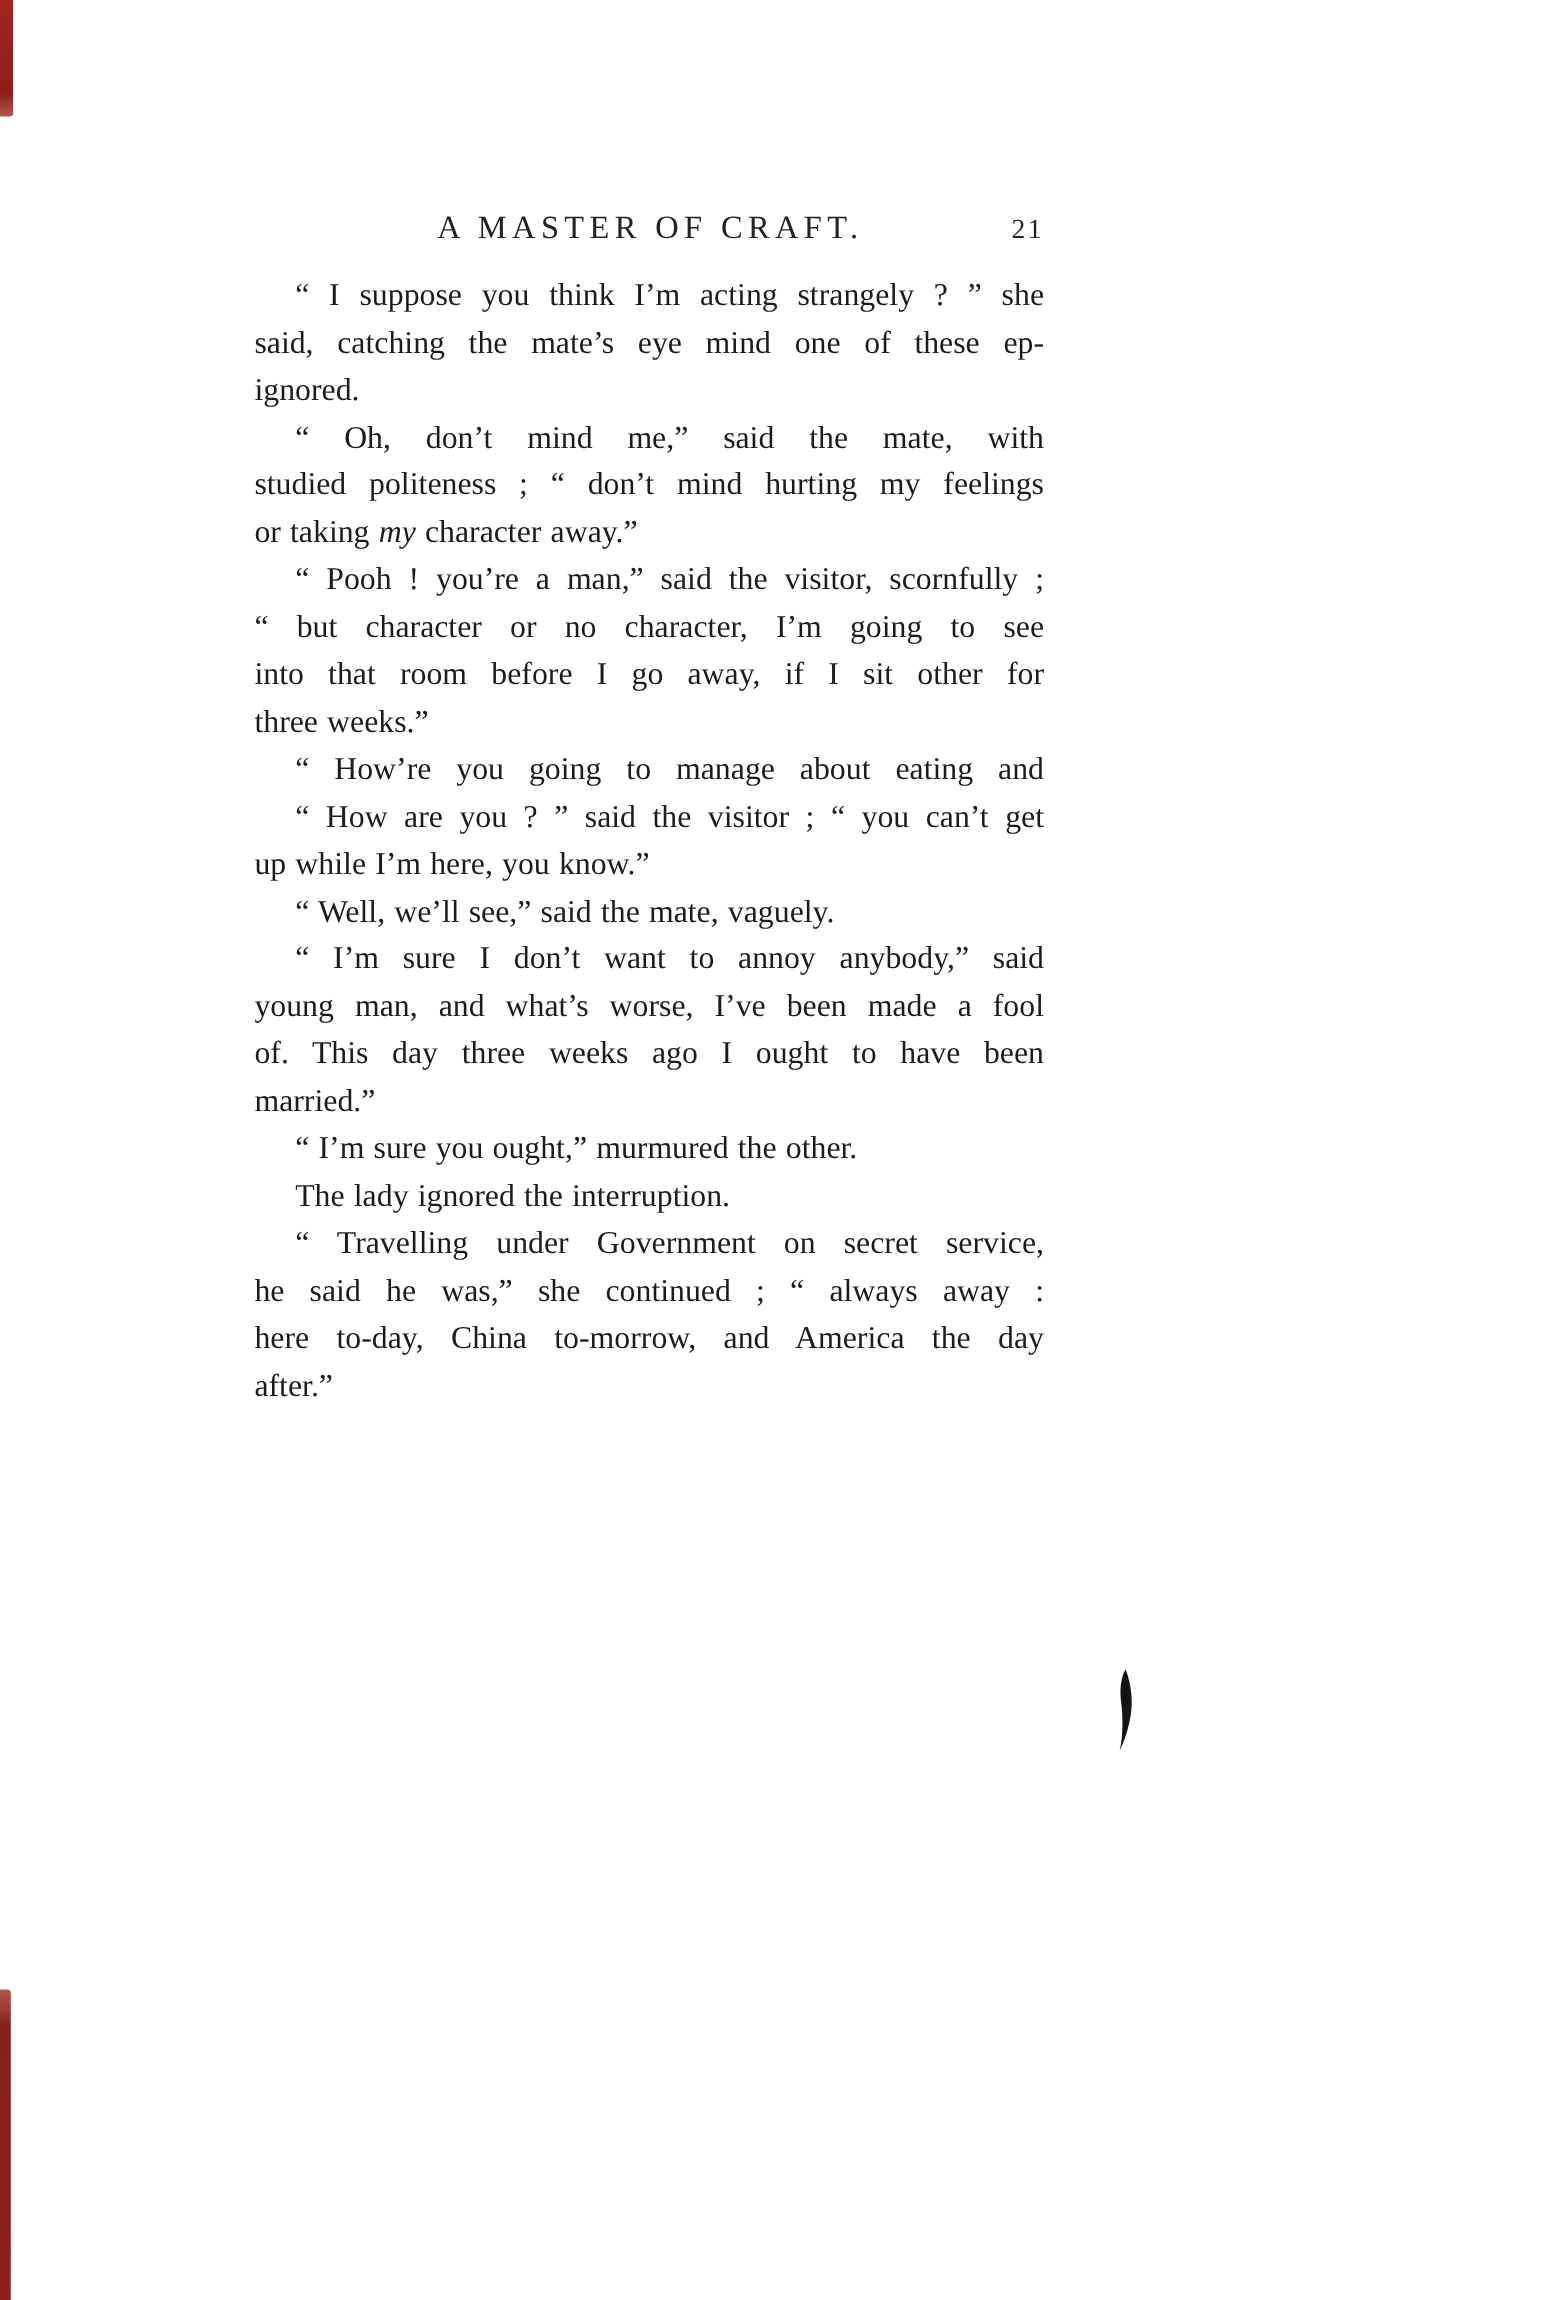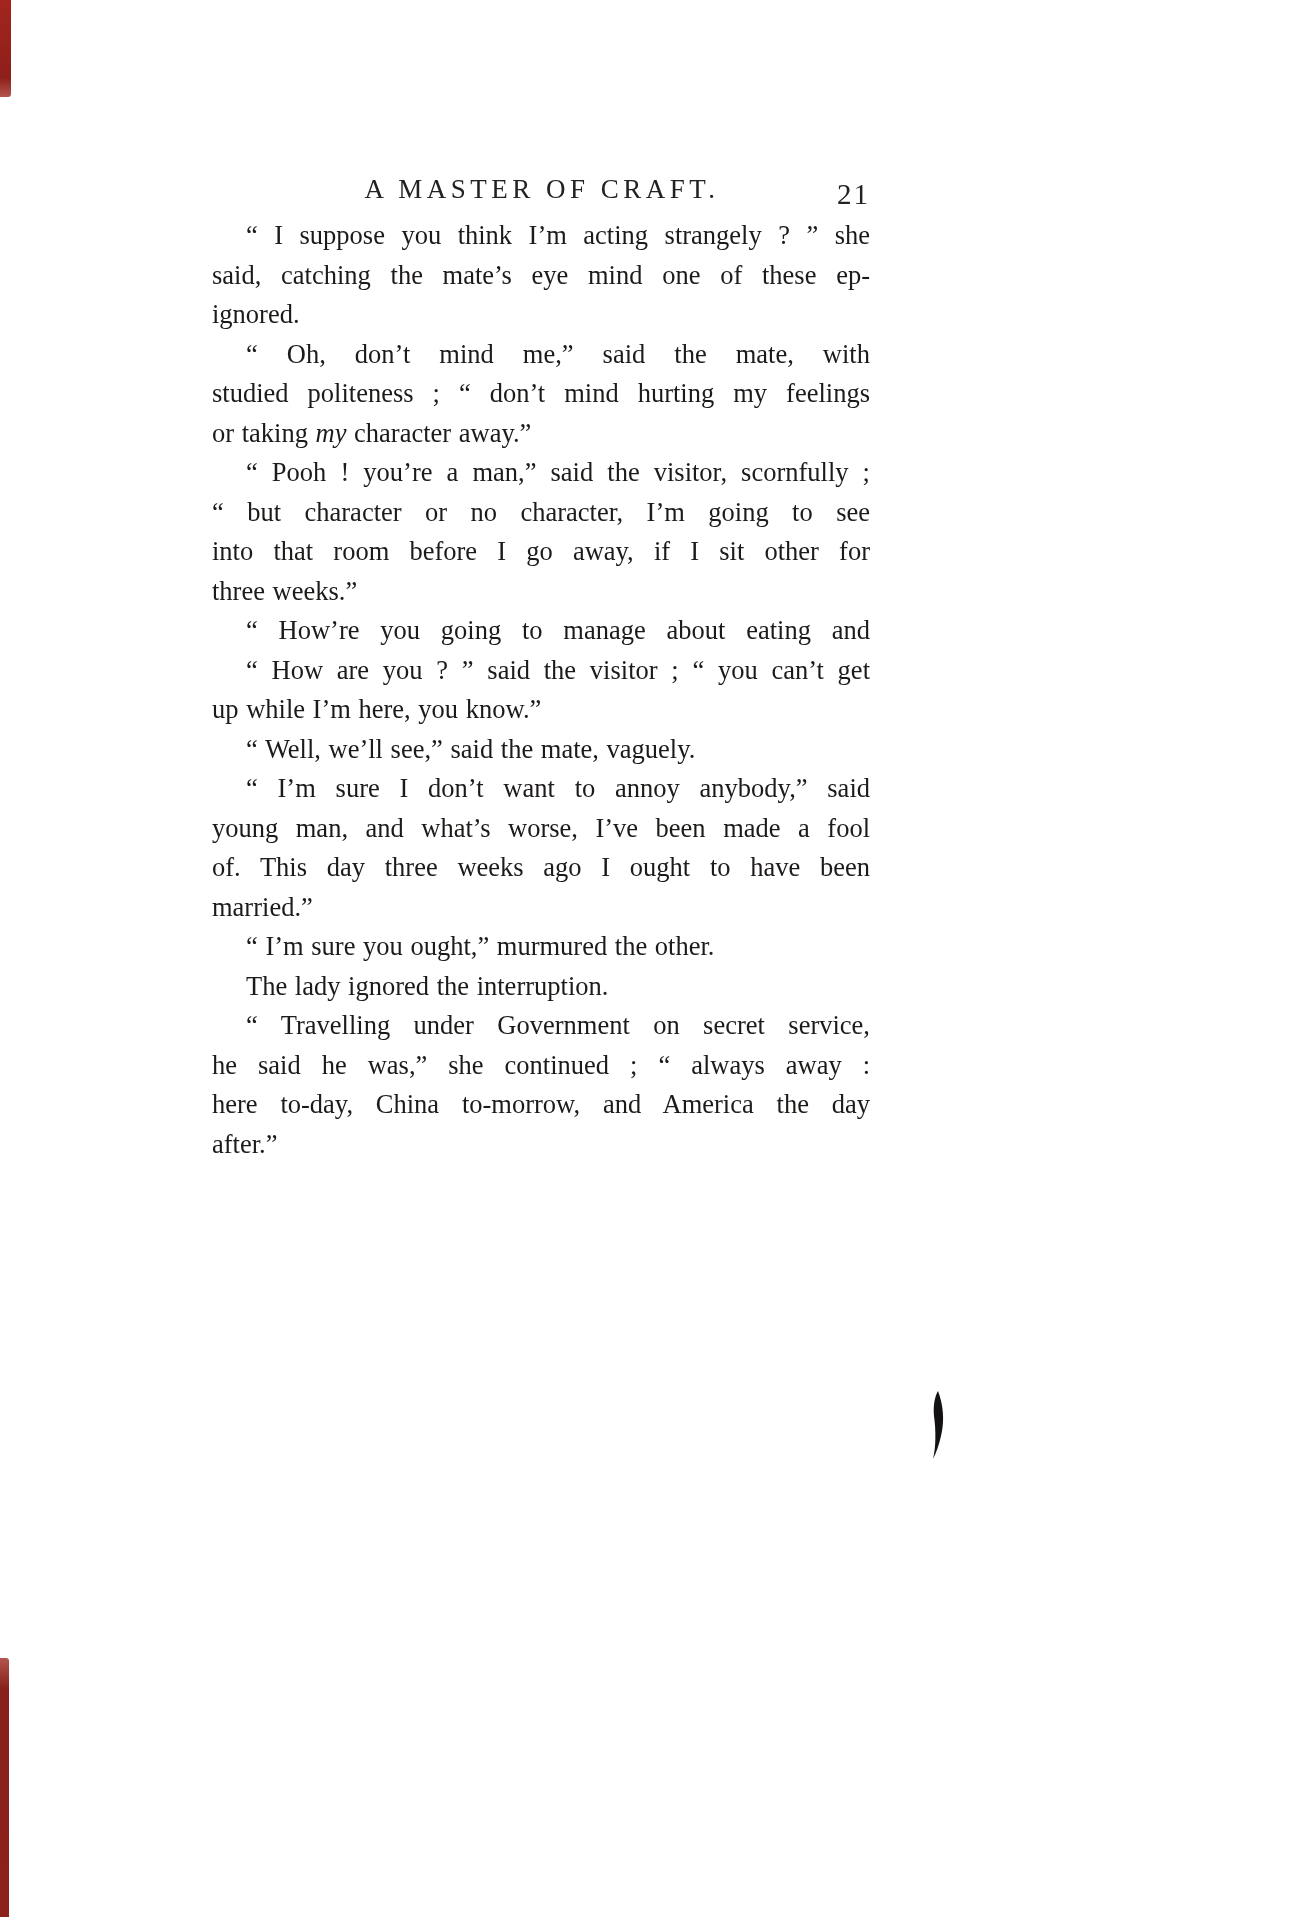--- a/index.html
+++ b/index.html
@@ -46,27 +46,27 @@
     text-align: center;
     font-size: 27px;
     letter-spacing: 4.5px;
     color: #242220;
     white-space: nowrap;
   }
   .page-number {
     position: absolute;
     right: 2px;
     top: 4px;
-    font-size: 29px;
+    font-size: 23px;
     letter-spacing: 2px;
     color: #242220;
   }
   .text-block {
     position: absolute;
-    top: 216px;
+    top: 226px;
     left: 212px;
     width: 658px;
     font-size: 26.5px;
     color: #1d1b19;
   }
   .line {
     line-height: 39.5px;
     text-align: justify;
     text-align-last: justify;
     word-spacing: 1px;

